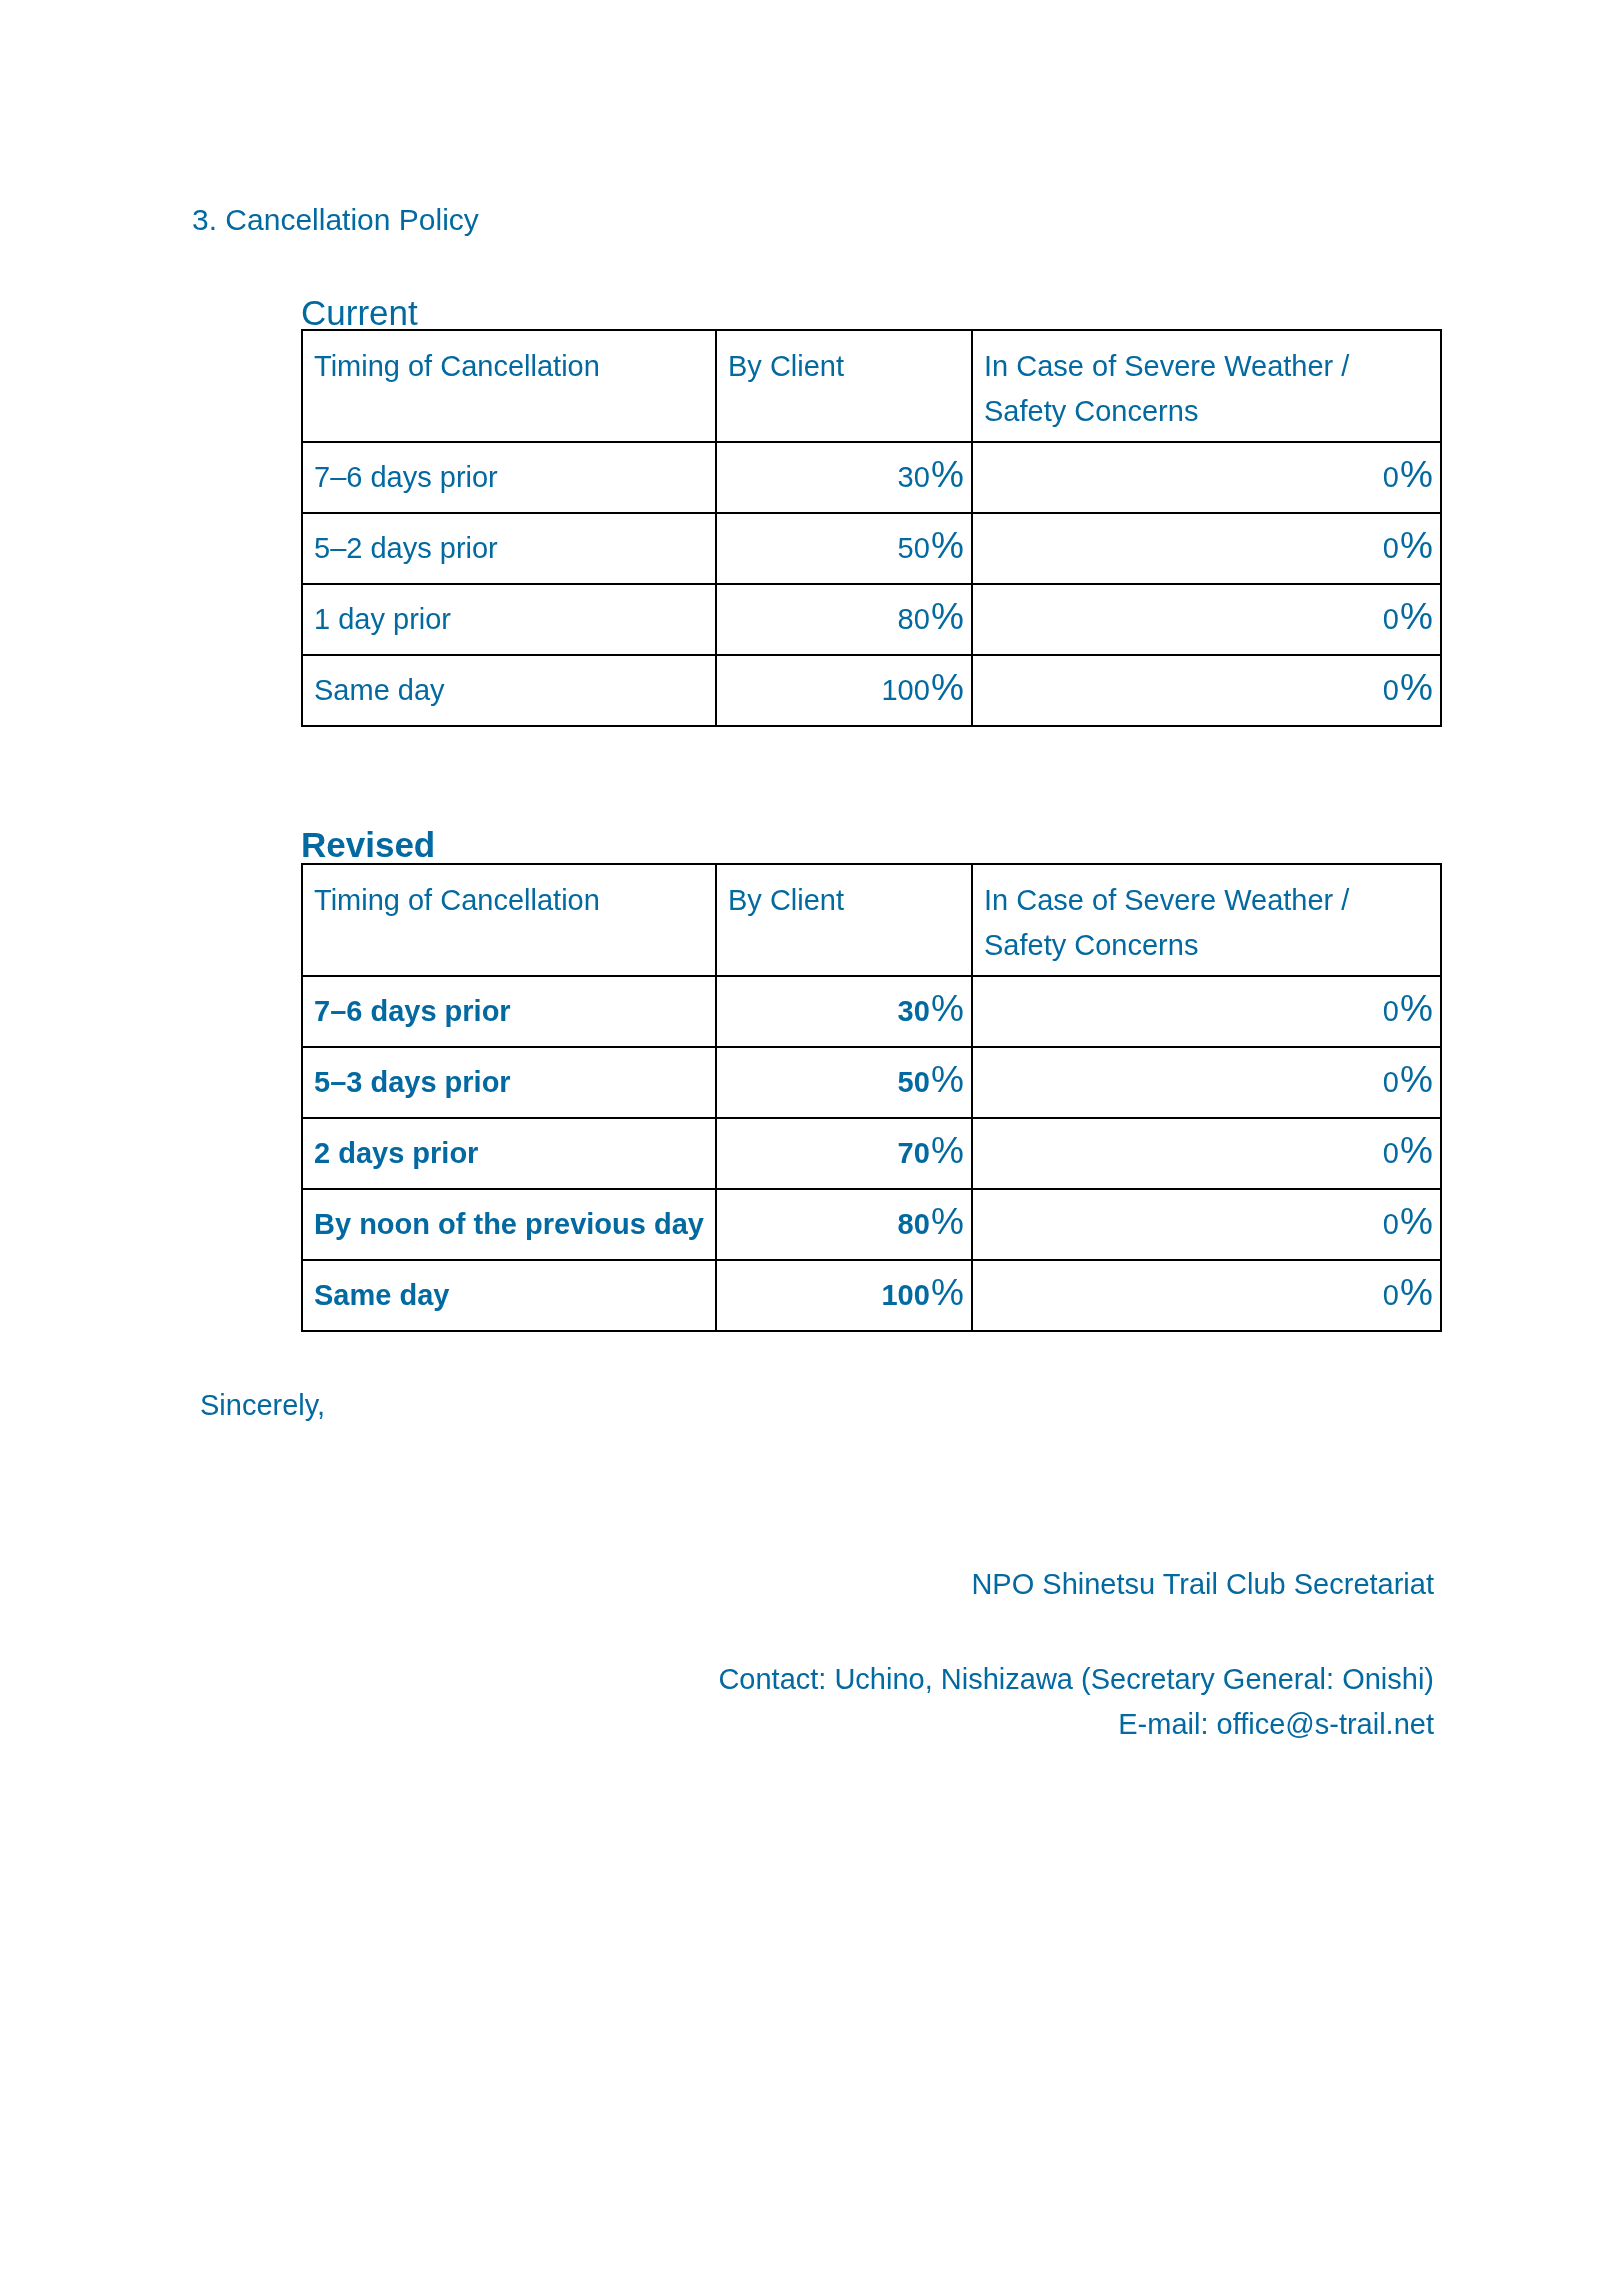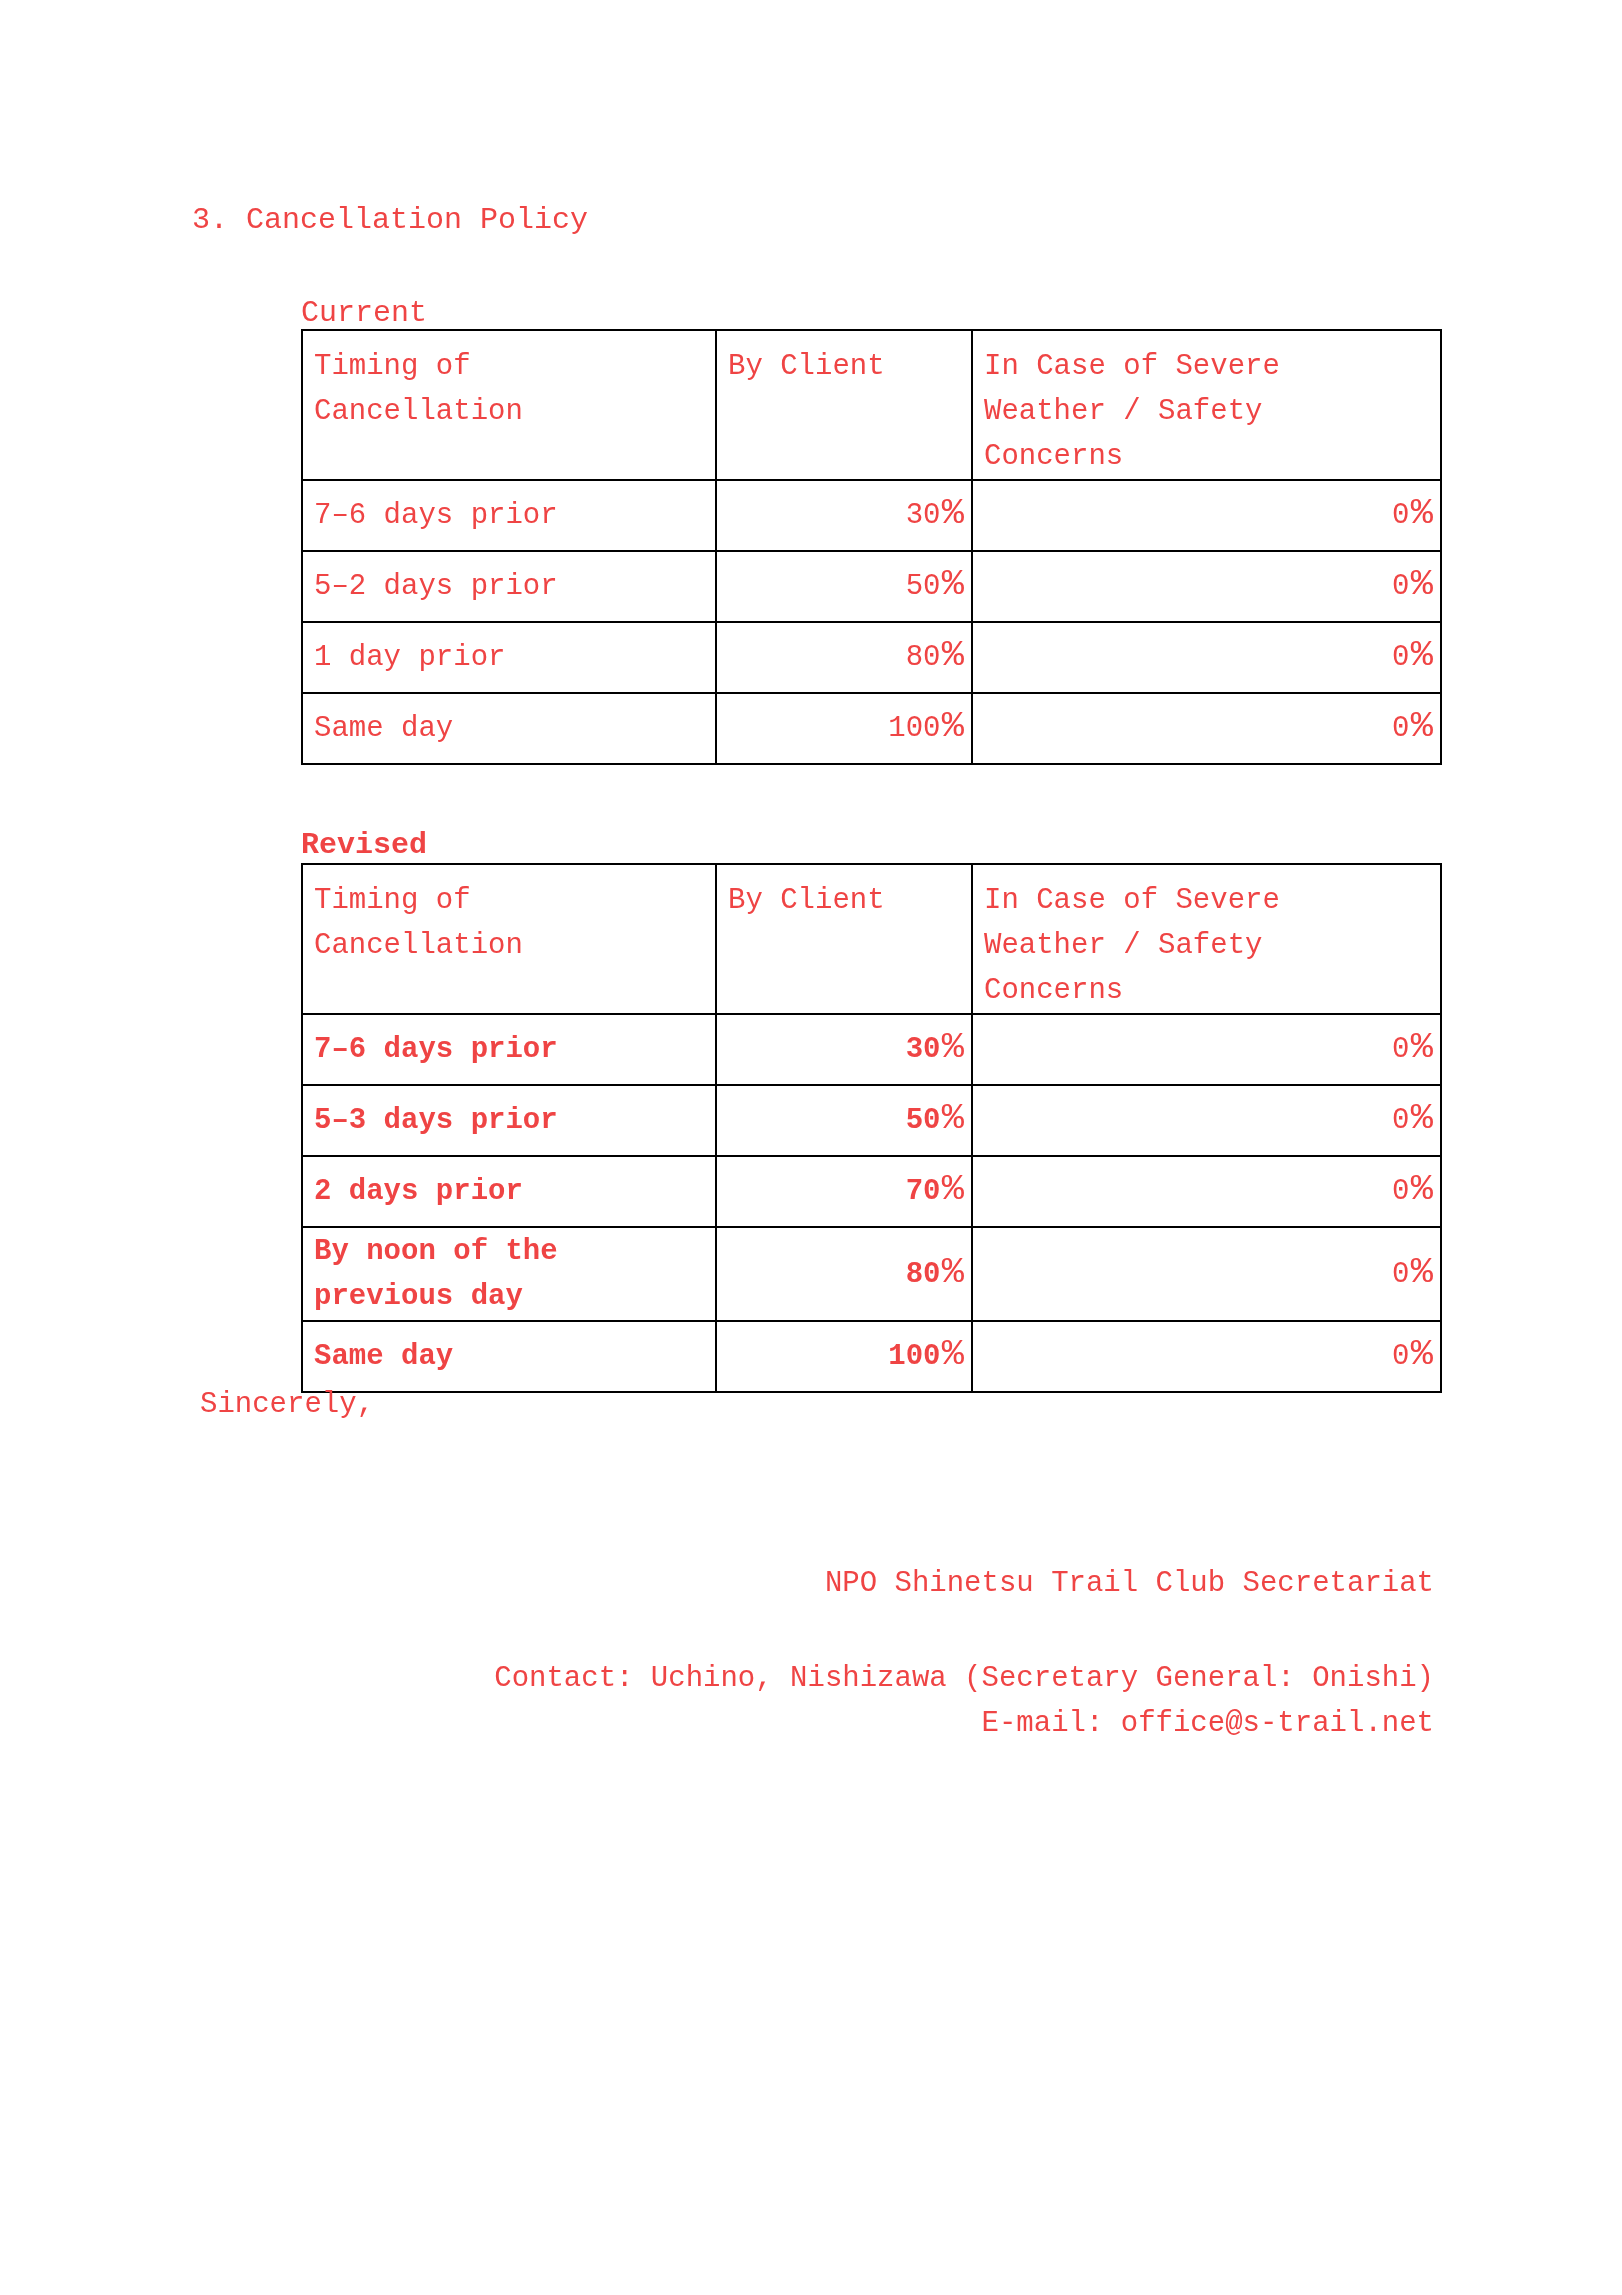--- a/index.html
+++ b/index.html
@@ -1,29 +1,29 @@
 <!DOCTYPE html>
 <html style="font-size:10.5px"><head>
 <meta charset="utf-8">
 <style>
   html, body { margin: 0; padding: 0; background: #ffffff; }
   .page {
     position: relative;
     width: 1622px;
     height: 2295px;
     background: #ffffff;
-    color: #ef4444;
-    font-family: Liberation Mono, monospace;
+    color: #0369a1;
+    font-family: Liberation Sans, sans-serif;
     font-size: 29px;
     line-height: 46px;
     overflow: hidden;
   }
   .abs { position: absolute; }
   .heading { left: 192px; top: 197px; font-size: 30px; }
-  .tbl-label { left: 301px; font-size: 30px; }
+  .tbl-label { left: 301px; font-size: 35px; }
   #current-label { top: 290px; font-weight: 400; }
   #revised-label { top: 822px; font-weight: 700; }
   .closing { left: 200px; top: 1382px; }
   .r-line { right: 188px; text-align: right; white-space: nowrap; }
   #signature { top: 1561px; }
   #contact { top: 1656px; }
   #email { top: 1701px; }
 
   table.policy {
     position: absolute;

